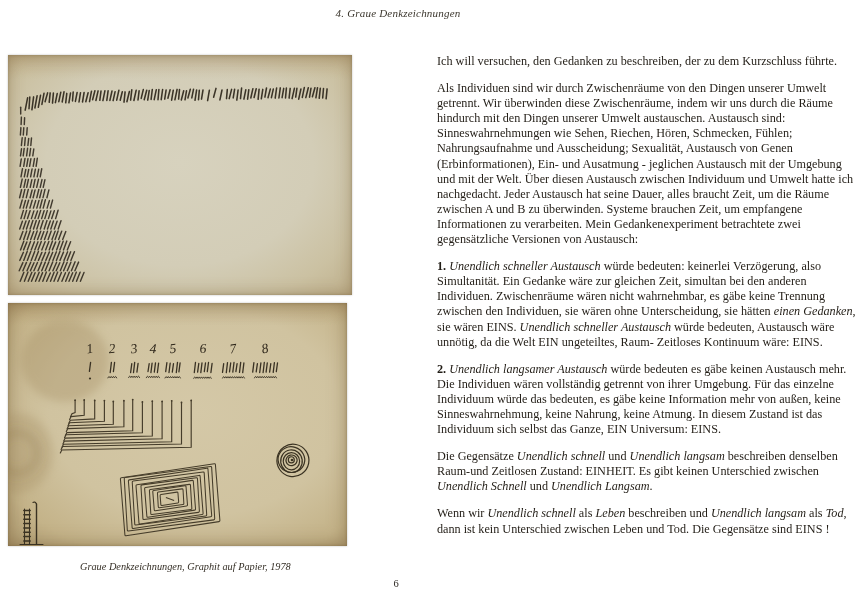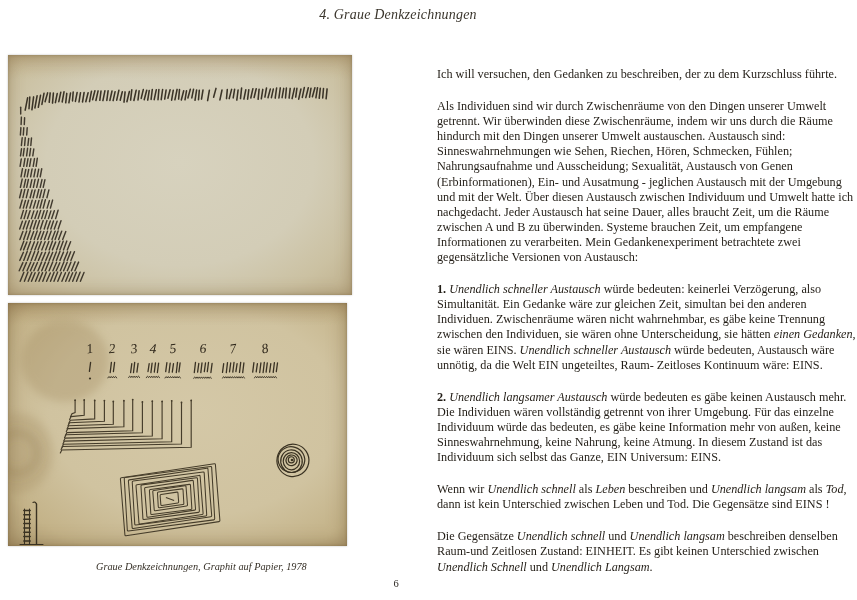--- a/index.html
+++ b/index.html
@@ -3,21 +3,21 @@
 <meta charset="utf-8">
 <style>
   html,body{margin:0;padding:0;}
   body{
     width:857px;height:600px;position:relative;overflow:hidden;
     background:var(--page-bg,#ffffff);
     font-family:"Liberation Serif", serif;
   }
   .running-header{
     position:absolute;top:7px;left:0;width:796px;text-align:center;
-    font-style:italic;font-size:14px;color:#3a352c;letter-spacing:.2px;
+    font-style:italic;font-size:11px;color:#3a352c;letter-spacing:.2px;
   }
   figure.art{position:absolute;margin:0;padding:0;}
   .art-top{
     left:8px;top:55px;width:344px;height:240px;
     background:
       linear-gradient(180deg, rgba(165,135,85,.28), rgba(165,135,85,0) 10%),
       radial-gradient(ellipse at 50% 45%, var(--paper-top,#d7d2be) 0%, #d3cdb7 55%, #cbc1a2 80%, #bfb08c 100%);
     box-shadow: inset 0 0 16px rgba(118,92,50,.45), inset 0 0 3px rgba(105,82,45,.4), 0 0 2px rgba(0,0,0,.25);
   }
   .art-bottom{
@@ -26,33 +26,33 @@
       linear-gradient(180deg, rgba(150,118,70,.22), rgba(150,118,70,0) 9%),
       radial-gradient(ellipse at 55% 45%, var(--paper-bottom,#d4c8a7) 0%, #d0c3a0 55%, #c4b389 82%, #ae9a70 100%);
     box-shadow: inset 0 0 18px rgba(110,84,45,.5), inset 0 0 3px rgba(100,75,40,.45), 0 0 2px rgba(0,0,0,.25);
   }
   figure.art svg{position:absolute;left:0;top:0;width:100%;height:100%;}
   .numbers-row span{
     position:absolute;top:38px;font-style:italic;font-size:13.5px;
     color:#2e261a;transform-origin:center;white-space:pre;
   }
   .figure-caption{
-    position:absolute;left:96px;top:561px;font-style:italic;
+    position:absolute;left:80px;top:561px;font-style:italic;
     font-size:10.3px;color:#352f26;
   }
   .page-number{
     position:absolute;left:388px;top:578px;width:16px;text-align:center;
     font-size:10.5px;color:#2c2722;
   }
   .textcol{
     position:absolute;left:437px;top:50px;width:420px;
     font-size:12.2px;line-height:15.1px;color:var(--ink-text,#221d16);
     text-align:left;
   }
-  .textcol p{margin:17px 0 12px 0;}
+  .textcol p{margin:4px 0 12px 0;}
   .it{font-style:italic;}
   .bd{font-weight:bold;}
 </style>
 </head>
 <body>
 
 <div class="running-header">4. Graue Denkzeichnungen</div>
 
 <figure class="art art-top">
   <svg id="svg-top" viewBox="0 0 344 240">
@@ -439,17 +439,17 @@
     </div>
 </figure>
 
 <div class="figure-caption">Graue Denkzeichnungen, Graphit auf Papier, 1978</div>
 
 <div class="textcol" id="textcol">
     <p><span>Ich will versuchen, den Gedanken zu beschreiben, der zu dem Kurzschluss führte.</span></p>
     <p><span>Als Individuen sind wir durch Zwischenräume von den Dingen unserer Umwelt getrennt. Wir überwinden diese Zwischenräume, indem wir uns durch die Räume hindurch mit den Dingen unserer Umwelt austauschen. Austausch sind: Sinneswahrnehmungen wie Sehen, Riechen, Hören, Schmecken, Fühlen; Nahrungsaufnahme und Ausscheidung; Sexualität, Austausch von Genen (Erbinformationen), Ein- und Ausatmung - jeglichen Austausch mit der Umgebung und mit der Welt. Über diesen Austausch zwischen Individuum und Umwelt hatte ich nachgedacht. Jeder Austausch hat seine Dauer, alles braucht Zeit, um die Räume zwischen A und B zu überwinden. Systeme brauchen Zeit, um empfangene Informationen zu verarbeiten. Mein Gedankenexperiment betrachtete zwei gegensätzliche Versionen von Austausch:</span></p>
     <p><span class="bd">1. </span><span class="it">Unendlich schneller Austausch</span><span> würde bedeuten: keinerlei Verzögerung, also Simultanität. Ein Gedanke wäre zur gleichen Zeit, simultan bei den anderen Individuen. Zwischenräume wären nicht wahrnehmbar, es gäbe keine Trennung zwischen den Individuen, sie wären ohne Unterscheidung, sie hätten </span><span class="it">einen Gedanken</span><span>, sie wären EINS. </span><span class="it">Unendlich schneller Austausch</span><span> würde bedeuten, Austausch wäre unnötig, da die Welt EIN ungeteiltes, Raum- Zeitloses Kontinuum wäre: EINS.</span></p>
     <p><span class="bd">2. </span><span class="it">Unendlich langsamer Austausch</span><span> würde bedeuten es gäbe keinen Austausch mehr. Die Individuen wären vollständig getrennt von ihrer Umgebung. Für das einzelne Individuum würde das bedeuten, es gäbe keine Information mehr von außen, keine Sinneswahrnehmung, keine Nahrung, keine Atmung. In diesem Zustand ist das Individuum sich selbst das Ganze, EIN Universum: EINS.</span></p>
+    <p><span>Die Gegensätze </span><span class="it">Unendlich schnell</span><span> und </span><span class="it">Unendlich langsam</span><span> beschreiben denselben Raum-und Zeitlosen Zustand: EINHEIT. Es gibt keinen Unterschied zwischen </span><span class="it">Unendlich Schnell</span><span> und </span><span class="it">Unendlich Langsam</span><span>.</span></p>
     <p><span>Wenn wir </span><span class="it">Unendlich schnell</span><span> als </span><span class="it">Leben</span><span> beschreiben und </span><span class="it">Unendlich langsam</span><span> als </span><span class="it">Tod</span><span>, dann ist kein Unterschied zwischen Leben und Tod. Die Gegensätze sind EINS !</span></p>
-    <p><span>Die Gegensätze </span><span class="it">Unendlich schnell</span><span> und </span><span class="it">Unendlich langsam</span><span> beschreiben denselben Raum-und Zeitlosen Zustand: EINHEIT. Es gibt keinen Unterschied zwischen </span><span class="it">Unendlich Schnell</span><span> und </span><span class="it">Unendlich Langsam</span><span>.</span></p>
   </div>
 
 <div class="page-number">6</div>
 
 </body></html>

